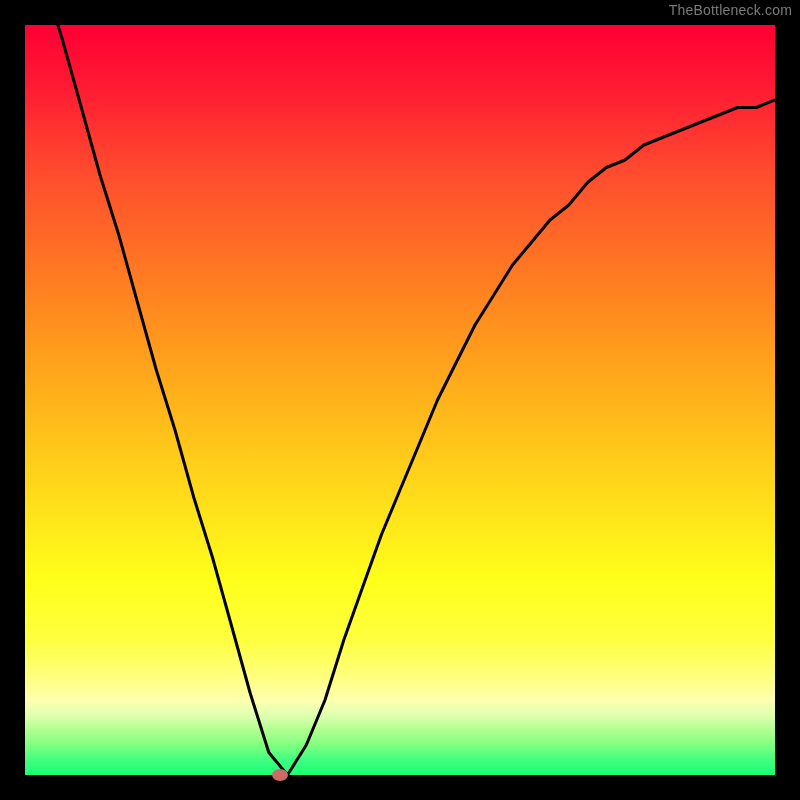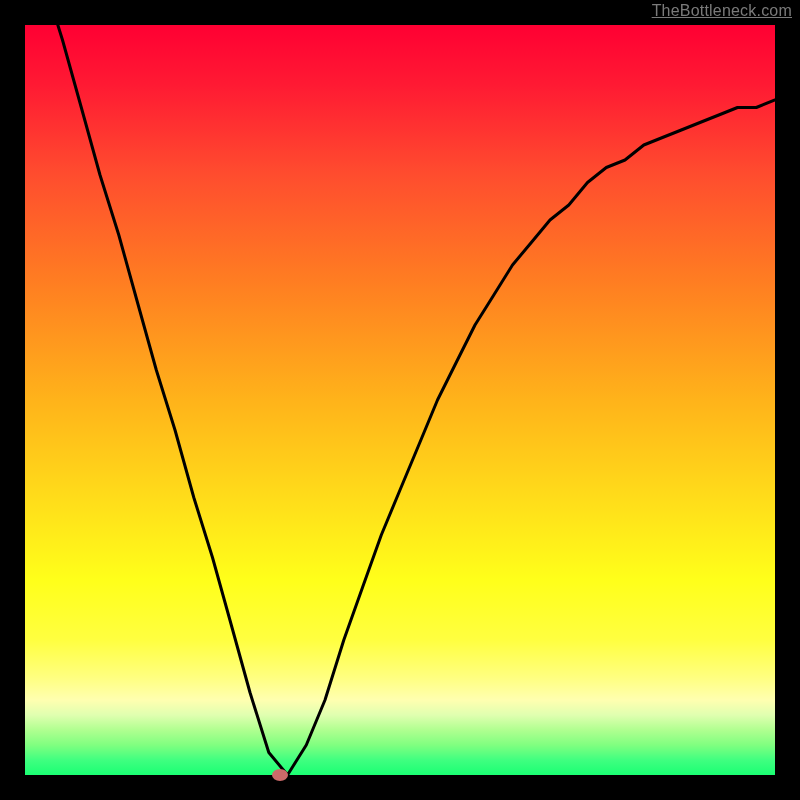--- a/index.html
+++ b/index.html
@@ -32,25 +32,24 @@
       #80ff80 96%,
       #40ff80 98%,
       #1aff73 100%
     );
   }
   .watermark {
     position: absolute;
     top: 2px;
     right: 8px;
     font-family: Arial, Helvetica, sans-serif;
-    font-size: 16px;
+    font-size: 14px;
     color: #7a7a7a;
     font-weight: 500;
     letter-spacing: 0.2px;
-    text-decoration: underline;
   }
   .curve-svg {
     position: absolute;
     left: 0; top: 0;
     width: 750px; height: 750px;
     pointer-events: none;
   }
   .marker {
     position: absolute;
     width: 16px;

